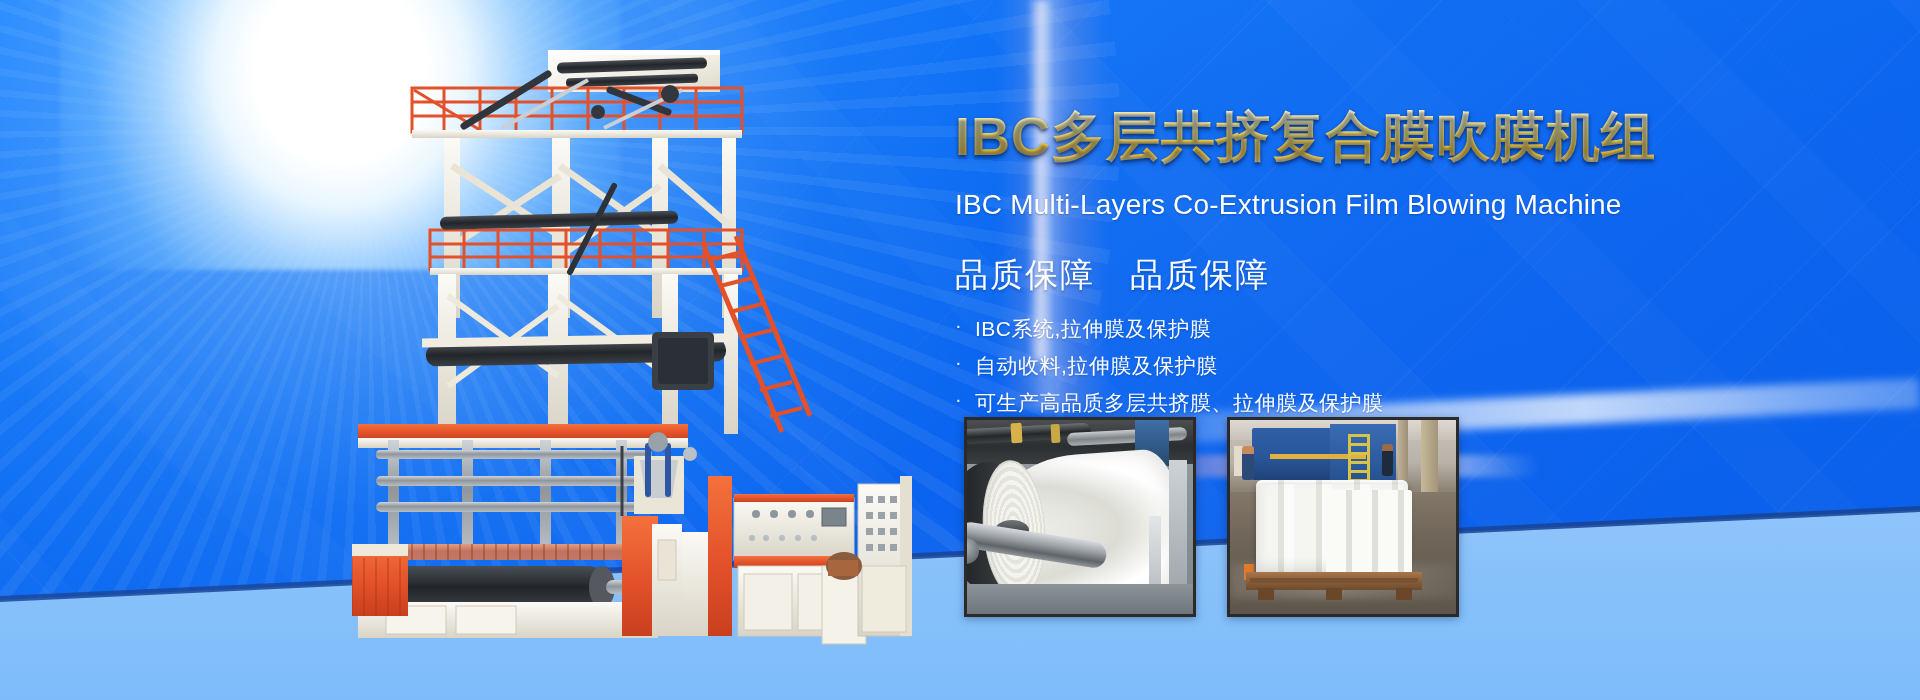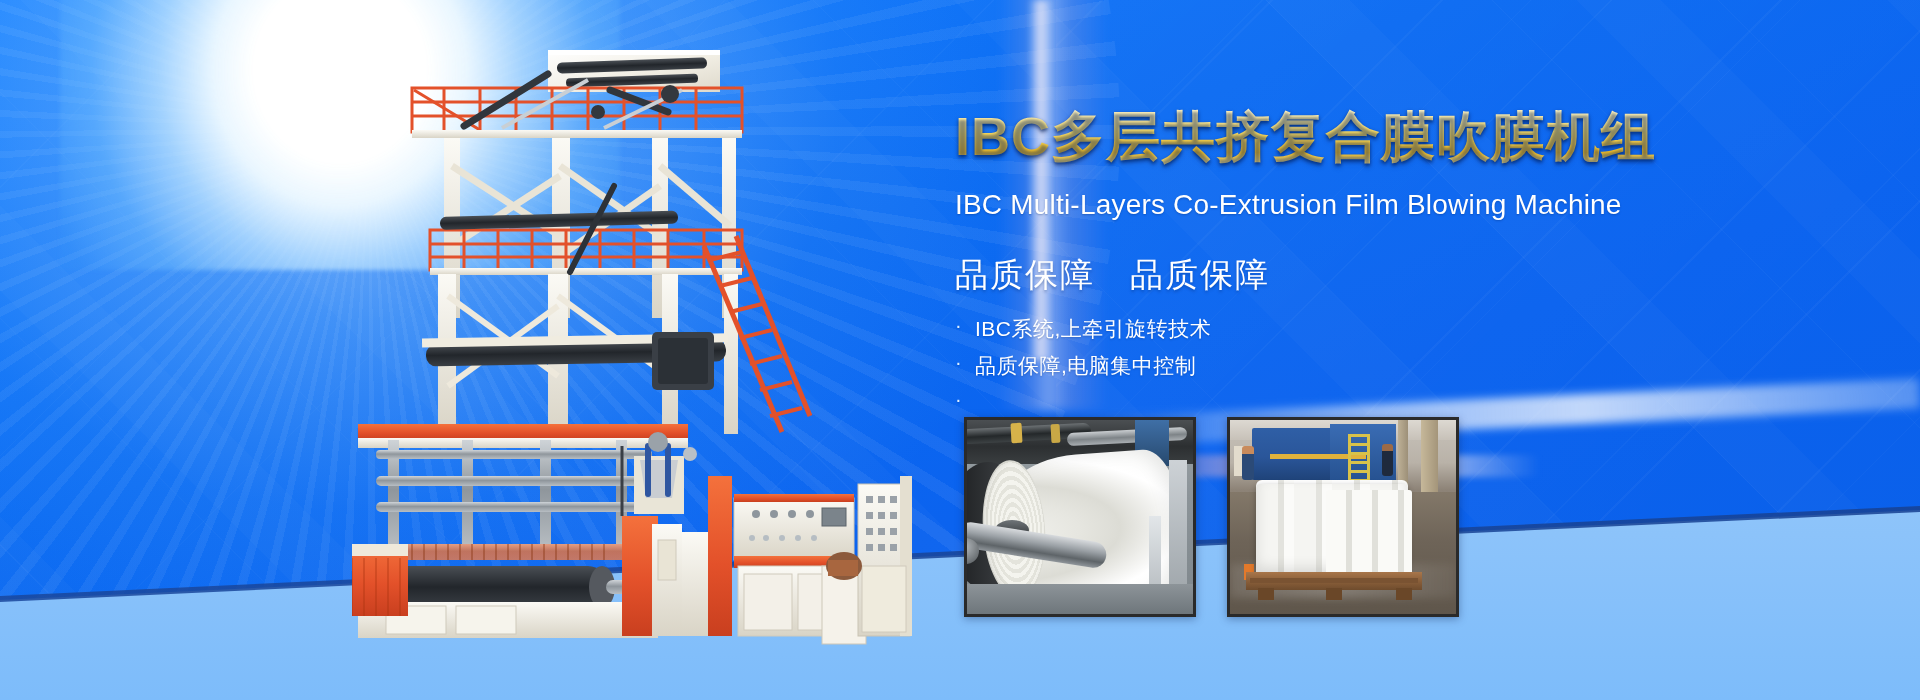--- a/index.html
+++ b/index.html
@@ -578,25 +578,26 @@
   </div>
 
   <div class="text-block">
     <div class="title-cn">IBC多层共挤复合膜吹膜机组</div>
     <div class="title-en">IBC Multi-Layers Co-Extrusion Film Blowing Machine</div>
     <div class="slogan">品质保障　品质保障</div>
 
     <div class="bullets">
       <div class="bullet">
         <span class="dot">·</span>
-        <span>IBC系统,上牵引旋转技术</span>
+        <span>IBC系统,拉伸膜及保护膜</span>
       </div>
       <div class="bullet">
         <span class="dot">·</span>
-        <span>品质保障,电脑集中控制</span>
+        <span>自动收料,拉伸膜及保护膜</span>
       </div>
       <div class="bullet">
         <span class="dot">·</span>
+        <span>可生产高品质多层共挤膜、拉伸膜及保护膜</span>
       </div>
     </div>
   </div>
 
 </div>
 
 </body></html>

